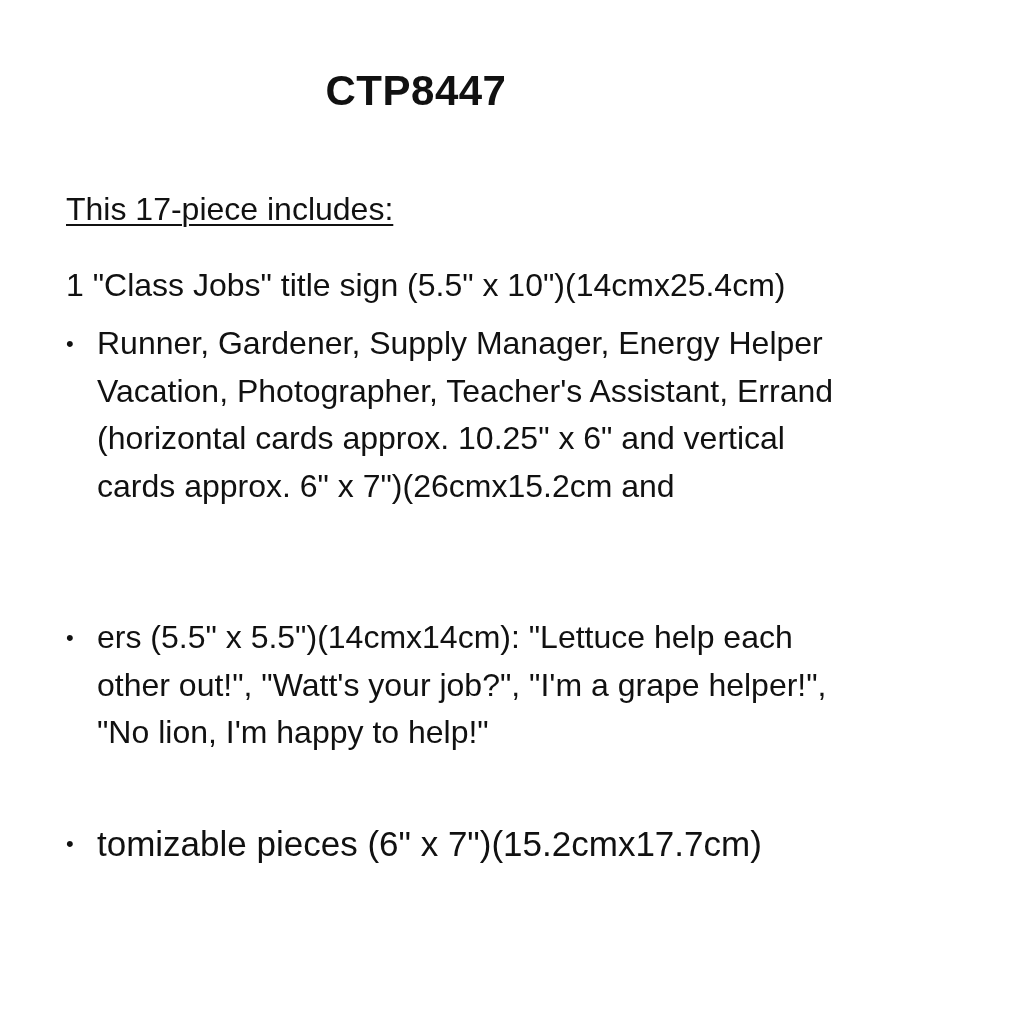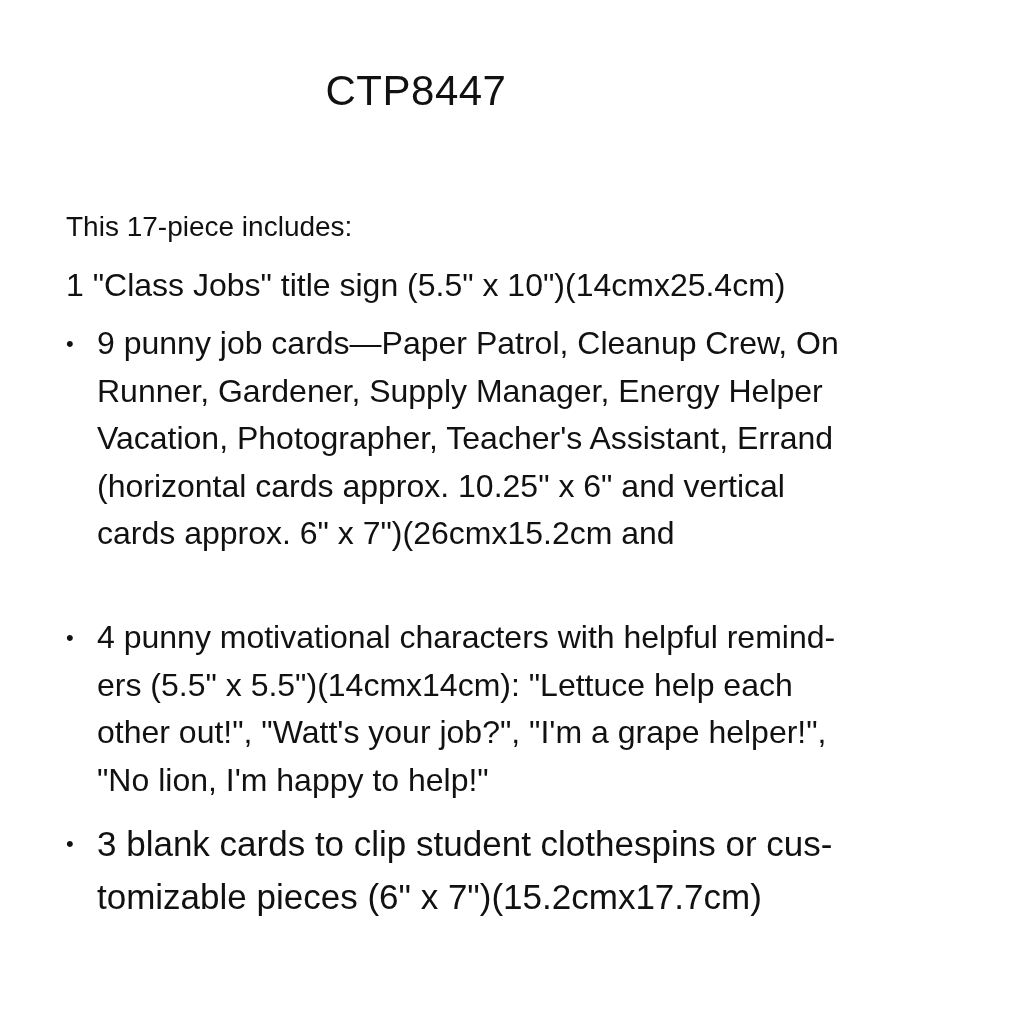--- a/index.html
+++ b/index.html
@@ -1,21 +1,21 @@
 <!DOCTYPE html>
 <html><head>
 <meta charset="utf-8">
 <style>
   html, body { margin:0; padding:0; background:#ffffff; }
   body { width:1024px; height:1024px; position:relative; overflow:hidden;
          font-family:"Liberation Sans", sans-serif; color:#111111; }
   .title { position:absolute; top:66px; left:0; width:832px; text-align:center;
-           font-weight:normal; font-size:42px; line-height:50px; letter-spacing:0.5px; }
-  .intro { position:absolute; left:66px; top:206px; font-size:28px; line-height:42px;
-           text-underline-offset:4px; text-decoration-thickness:2px; }
+           font-weight:bold; font-size:42px; line-height:50px; letter-spacing:0.5px; }
+  .intro { position:absolute; left:66px; top:188px; font-size:32px; line-height:42px;
+           text-decoration:underline; text-underline-offset:4px; text-decoration-thickness:2px; }
   .line1 { position:absolute; left:66px; top:264px; font-size:32px; line-height:42px; white-space:nowrap; }
   .bullet { position:absolute; left:66px; width:900px; font-size:32px; line-height:47.5px; }
   .bullet .dot { position:absolute; left:0; top:0; width:14px; font-size:22px; }
   .bullet .txt { display:block; margin-left:31px; }
   .bullet.b1 { top:320px; }
   .bullet.b2 { top:614px; }
   .bullet.b3 { top:817px; font-size:35px; line-height:53px; }
   .line { display:block; white-space:nowrap; }
 </style>
 </head>
@@ -23,37 +23,34 @@
 
 <div class="title">CTP8447</div>
 
 <div class="intro">This 17-piece includes:</div>
 
 <div class="line1">1 "Class Jobs" title sign (5.5" x 10")(14cmx25.4cm)</div>
 
 <div class="bullet b1">
   <span class="dot">•</span>
   <span class="txt">
-    <span class="line">9 punny job cards—Paper Patrol, Cleanup Crew, On</span>
     <span class="line">Runner, Gardener, Supply Manager, Energy Helper</span>
     <span class="line">Vacation, Photographer, Teacher's Assistant, Errand</span>
     <span class="line">(horizontal cards approx. 10.25" x 6" and vertical</span>
     <span class="line">cards approx. 6" x 7")(26cmx15.2cm and</span>
   </span>
 </div>
 
 <div class="bullet b2">
   <span class="dot">•</span>
   <span class="txt">
-    <span class="line">4 punny motivational characters with helpful remind-</span>
     <span class="line">ers (5.5" x 5.5")(14cmx14cm): "Lettuce help each</span>
     <span class="line">other out!", "Watt's your job?", "I'm a grape helper!",</span>
     <span class="line">"No lion, I'm happy to help!"</span>
   </span>
 </div>
 
 <div class="bullet b3">
   <span class="dot">•</span>
   <span class="txt">
-    <span class="line">3 blank cards to clip student clothespins or cus-</span>
     <span class="line">tomizable pieces (6" x 7")(15.2cmx17.7cm)</span>
   </span>
 </div>
 
 </body></html>

